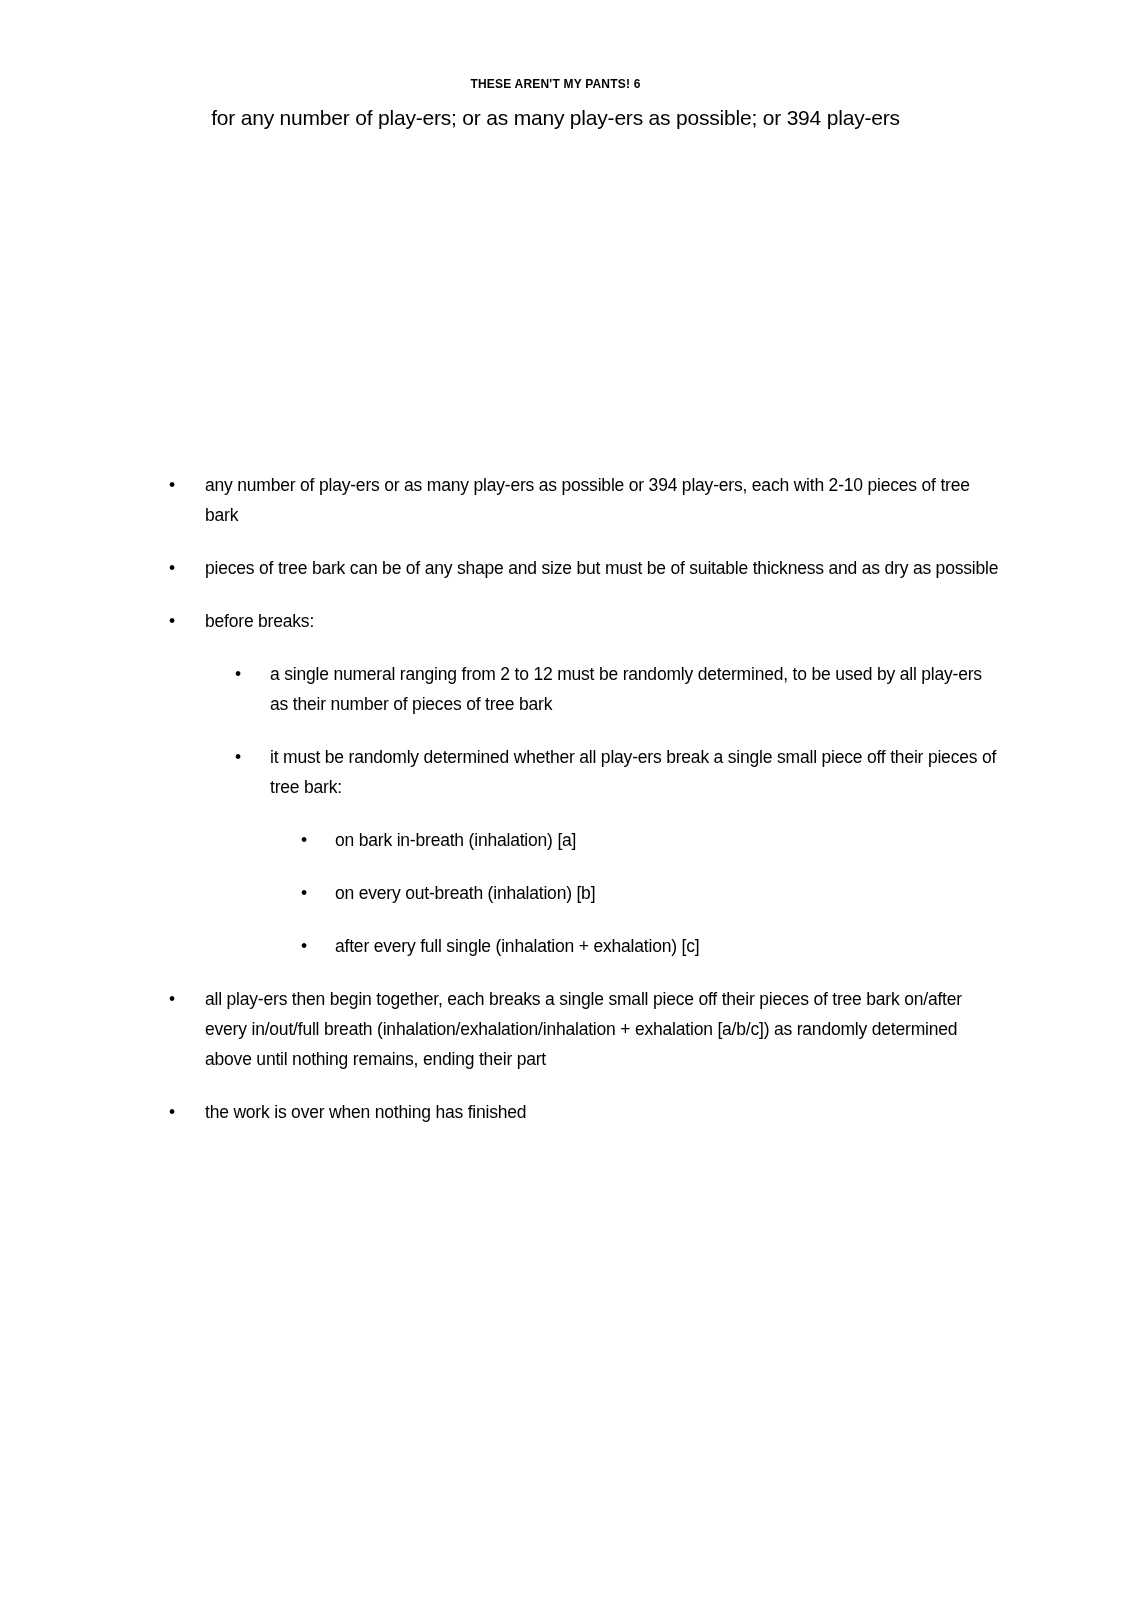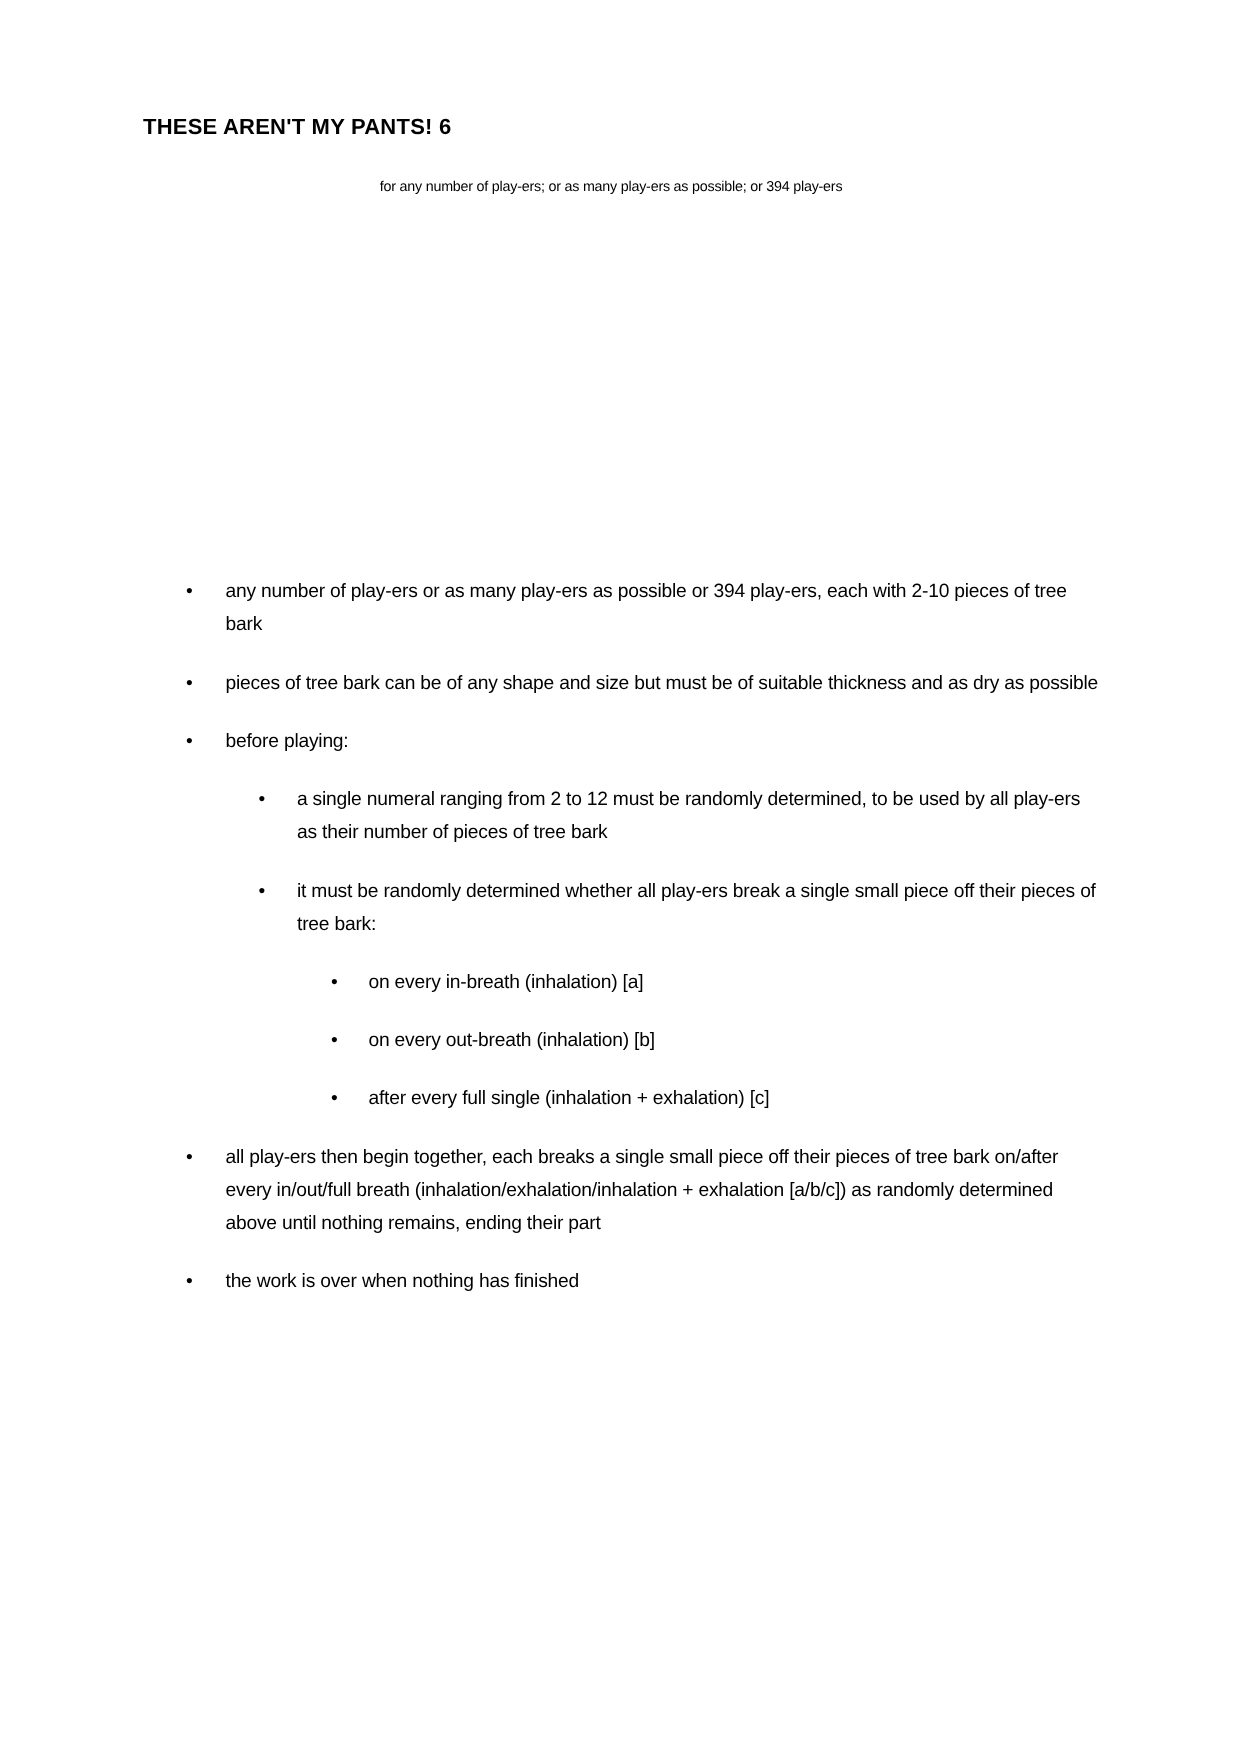--- a/index.html
+++ b/index.html
@@ -14,31 +14,32 @@
     font-family: "Liberation Sans", "DejaVu Sans", sans-serif;
     color: #000000;
   }
   .doc {
     position: relative;
     width: 1131px;
     height: 1600px;
     background: #ffffff;
   }
   .doc-title {
-    padding: 101px 150px 0 130px;
+    padding: 69px 150px 0 130px;
+    text-align: center;
     font-weight: bold;
-    font-size: 20px;
+    font-size: 12px;
     line-height: 30px;
     letter-spacing: 0.2px;
   }
   .doc-subtitle {
-    margin-top: 24px;
+    margin-top: 4px;
     padding: 0 150px 0 130px;
     text-align: center;
-    font-size: 13px;
+    font-size: 21px;
     line-height: 30px;
     letter-spacing: -0.2px;
   }
   .blank-spacer {
     height: 337px;
   }
   .row {
     position: relative;
     margin-bottom: 23px;
     font-size: 17.5px;
@@ -74,36 +75,36 @@
     <span class="text">any number of play-ers or as many play-ers as possible or 394 play-ers, each with 2-10 pieces of tree bark</span>
   </div>
 
   <div class="row l1">
     <span class="marker">•</span>
     <span class="text">pieces of tree bark can be of any shape and size but must be of suitable thickness and as dry as possible</span>
   </div>
 
   <div class="row l1">
     <span class="marker">•</span>
-    <span class="text">before playing:</span>
+    <span class="text">before breaks:</span>
   </div>
 
   <div class="row l2">
     <span class="marker">•</span>
     <span class="text">a single numeral ranging from 2 to 12 must be randomly determined, to be used by all play-ers as their number of pieces of tree bark</span>
   </div>
 
   <div class="row l2">
     <span class="marker">•</span>
     <span class="text">it must be randomly determined whether all play-ers break a single small piece off their pieces of tree bark:</span>
   </div>
 
   <div class="row l3">
     <span class="marker">•</span>
-    <span class="text">on every in-breath (inhalation) [a]</span>
+    <span class="text">on bark in-breath (inhalation) [a]</span>
   </div>
 
   <div class="row l3">
     <span class="marker">•</span>
     <span class="text">on every out-breath (inhalation) [b]</span>
   </div>
 
   <div class="row l3">
     <span class="marker">•</span>
     <span class="text">after every full single (inhalation + exhalation) [c]</span>

